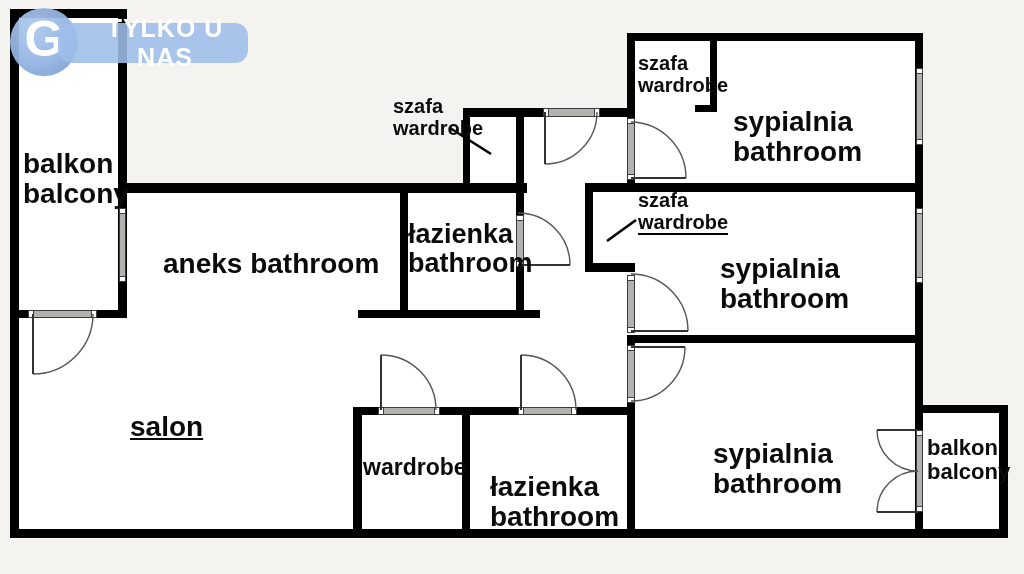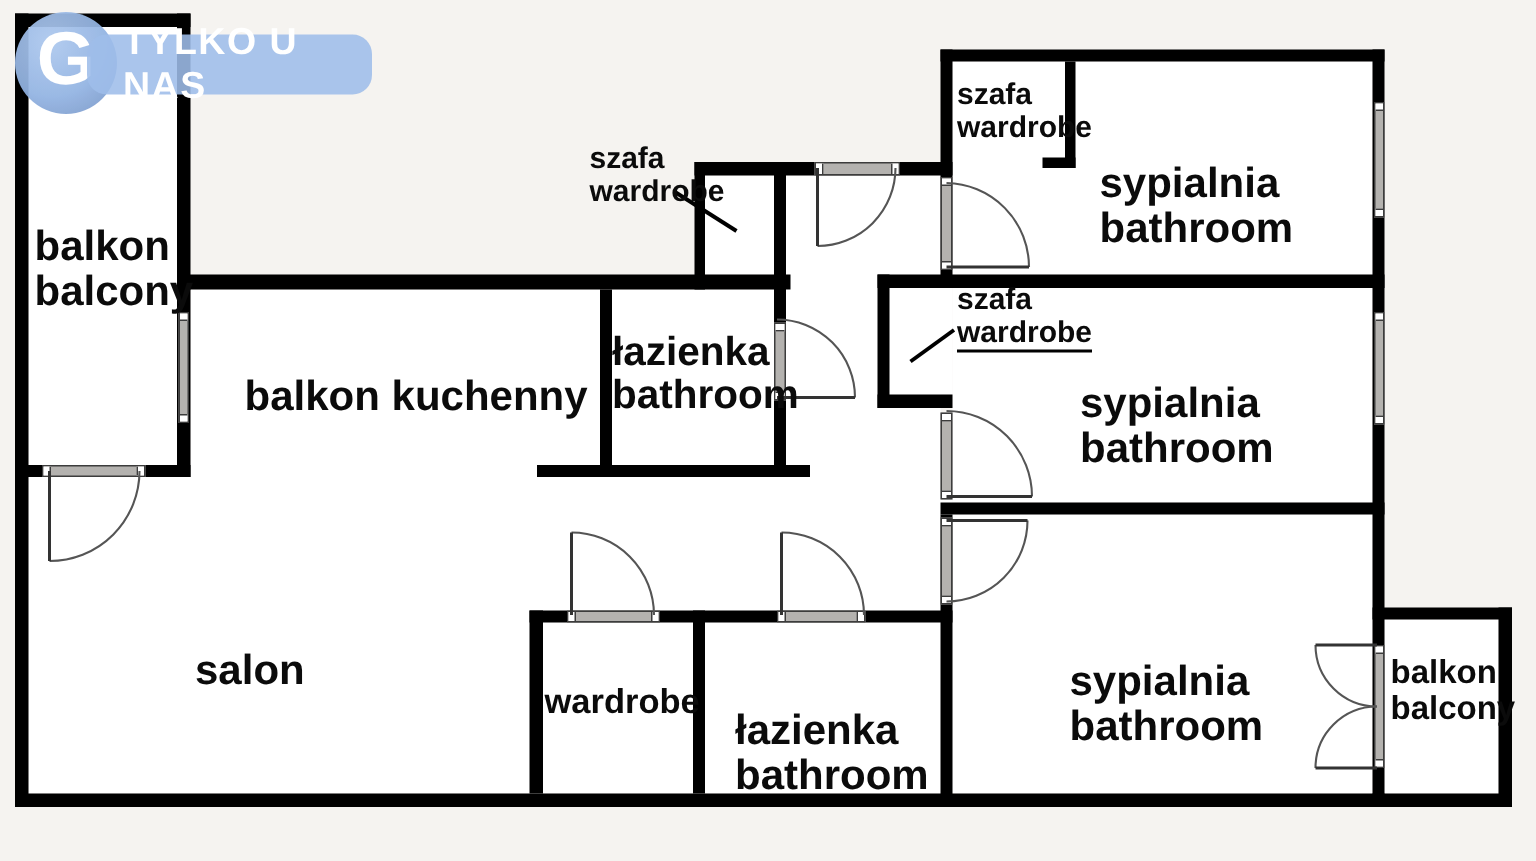--- a/index.html
+++ b/index.html
@@ -24,21 +24,21 @@
   .lbl-small{font-size:20px;line-height:1.1;}
   .u{border-bottom:2px solid #000;padding-bottom:0px;display:inline-block;}
 
   
   .logo-circle{position:absolute;left:10px;top:8px;width:68px;height:68px;border-radius:50%;
     background:radial-gradient(circle at 36% 30%, #adc8ee 0%, #93b4e3 55%, #7492c3 100%);
     opacity:.93;z-index:6;display:flex;align-items:center;justify-content:center;}
   .logo-circle .g{color:#fff;font-weight:bold;font-size:50px;line-height:1;margin-top:-6px;}
   .logo-badge{position:absolute;left:58px;top:23px;width:190px;height:40px;border-radius:13px;
     background:rgba(158,189,233,0.88);z-index:6;display:flex;align-items:center;justify-content:center;}
-  .logo-badge .t{color:#fff;font-weight:bold;font-size:25px;letter-spacing:1px;padding-left:24px;}
+  .logo-badge .t{color:#fff;font-weight:bold;font-size:25px;letter-spacing:1px;padding-left:24px;text-align:center;}
 </style>
 </head>
 <body>
 
 <div id="plan">
 
   <div class="room" style="left:19px;top:18px;width:99px;height:292px;"></div>
   <div class="room" style="left:127px;top:193px;width:273px;height:117px;"></div>
   <div class="room" style="left:408px;top:193px;width:108px;height:117px;"></div>
   <div class="room" style="left:470px;top:117px;width:46px;height:66px;"></div>
@@ -137,39 +137,39 @@
     <div>szafa</div>
     <div>wardrobe</div>
   </div>
 
   <div class="lbl lbl-big" style="left:733px;top:79px;">
     <div>sypialnia</div>
     <div>bathroom</div>
   </div>
 
   <div class="lbl lbl-big" style="left:163px;top:221px;">
-    <div>balkon kuchenny</div>
+    <div>aneks bathroom</div>
   </div>
 
   <div class="lbl" style="left:408px;top:220px;font-size:27px;">
     <div>łazienka</div>
     <div>bathroom</div>
   </div>
 
   <div class="lbl lbl-small" style="left:638px;top:189px;">
     <div>szafa</div>
     <div><span class="u">wardrobe</span></div>
   </div>
 
   <div class="lbl lbl-big" style="left:720px;top:226px;">
     <div>sypialnia</div>
     <div>bathroom</div>
   </div>
 
-  <div class="lbl lbl-big" style="left:130px;top:404px;">
+  <div class="lbl lbl-big" style="left:130px;top:384px;text-decoration:underline;">
     <div>salon</div>
   </div>
 
   <div class="lbl lbl-med" style="left:363px;top:455px;">
     <div>wardrobe</div>
   </div>
 
   <div class="lbl lbl-big" style="left:490px;top:444px;">
     <div>łazienka</div>
     <div>bathroom</div>

